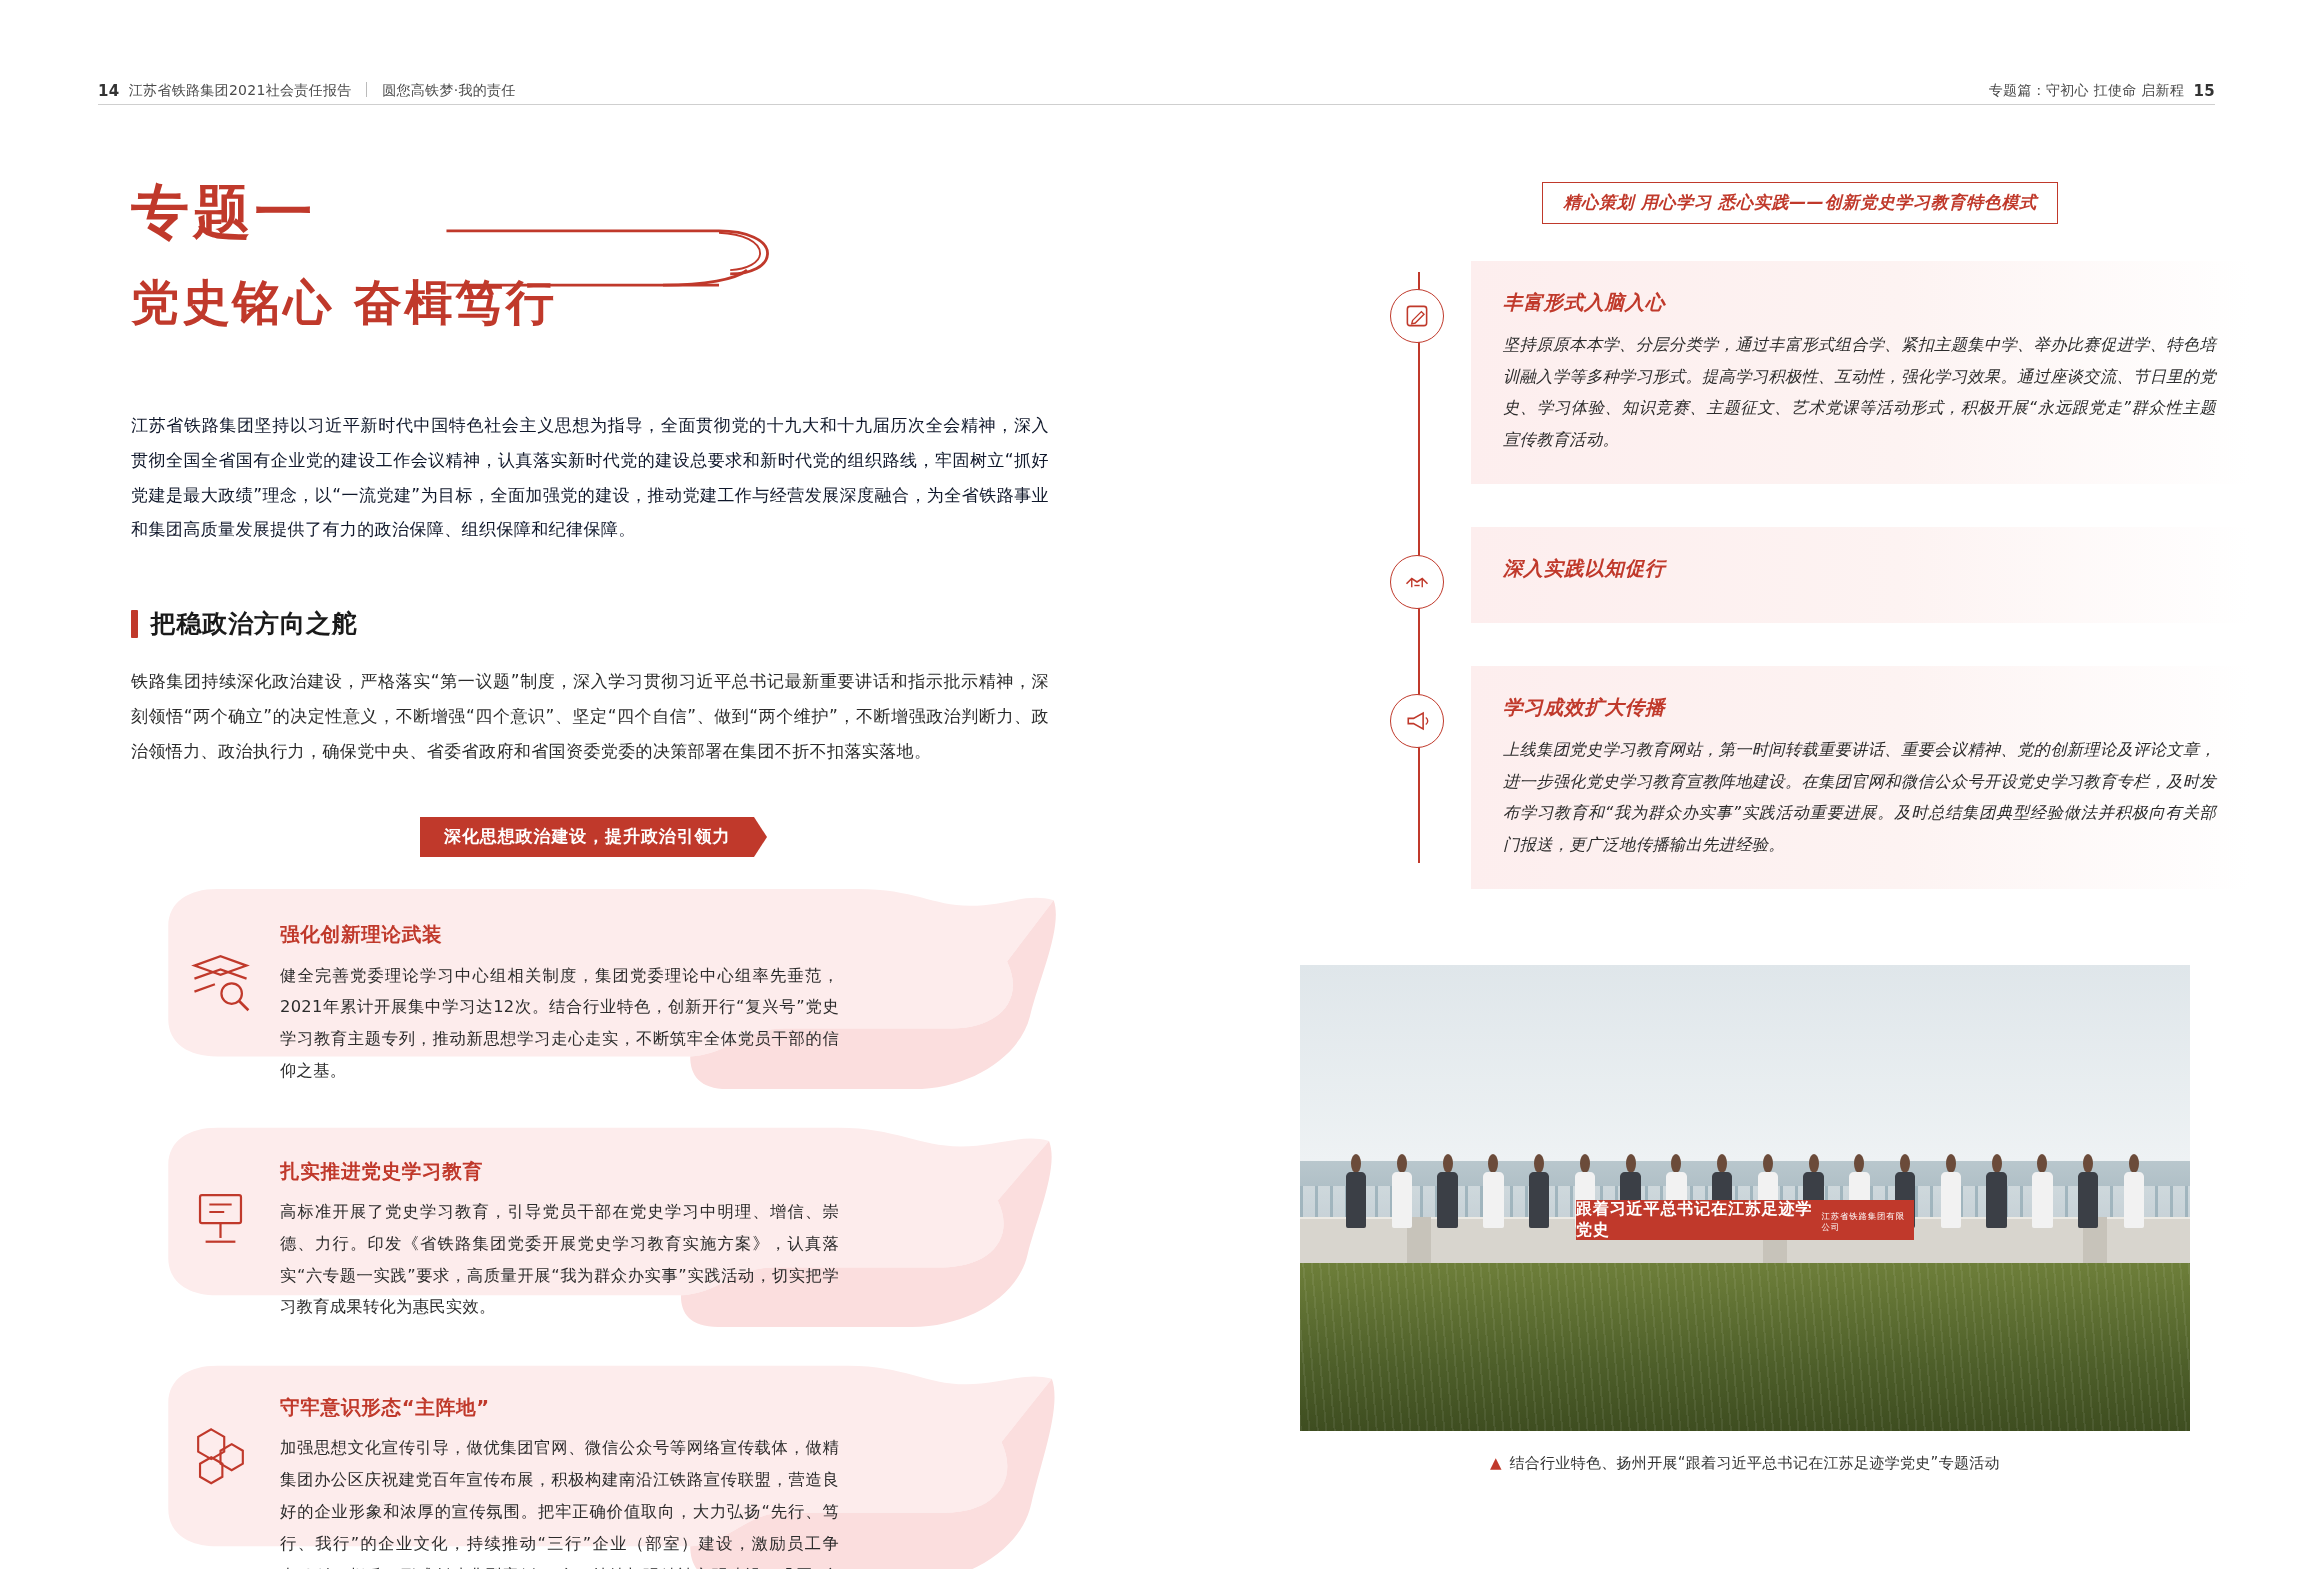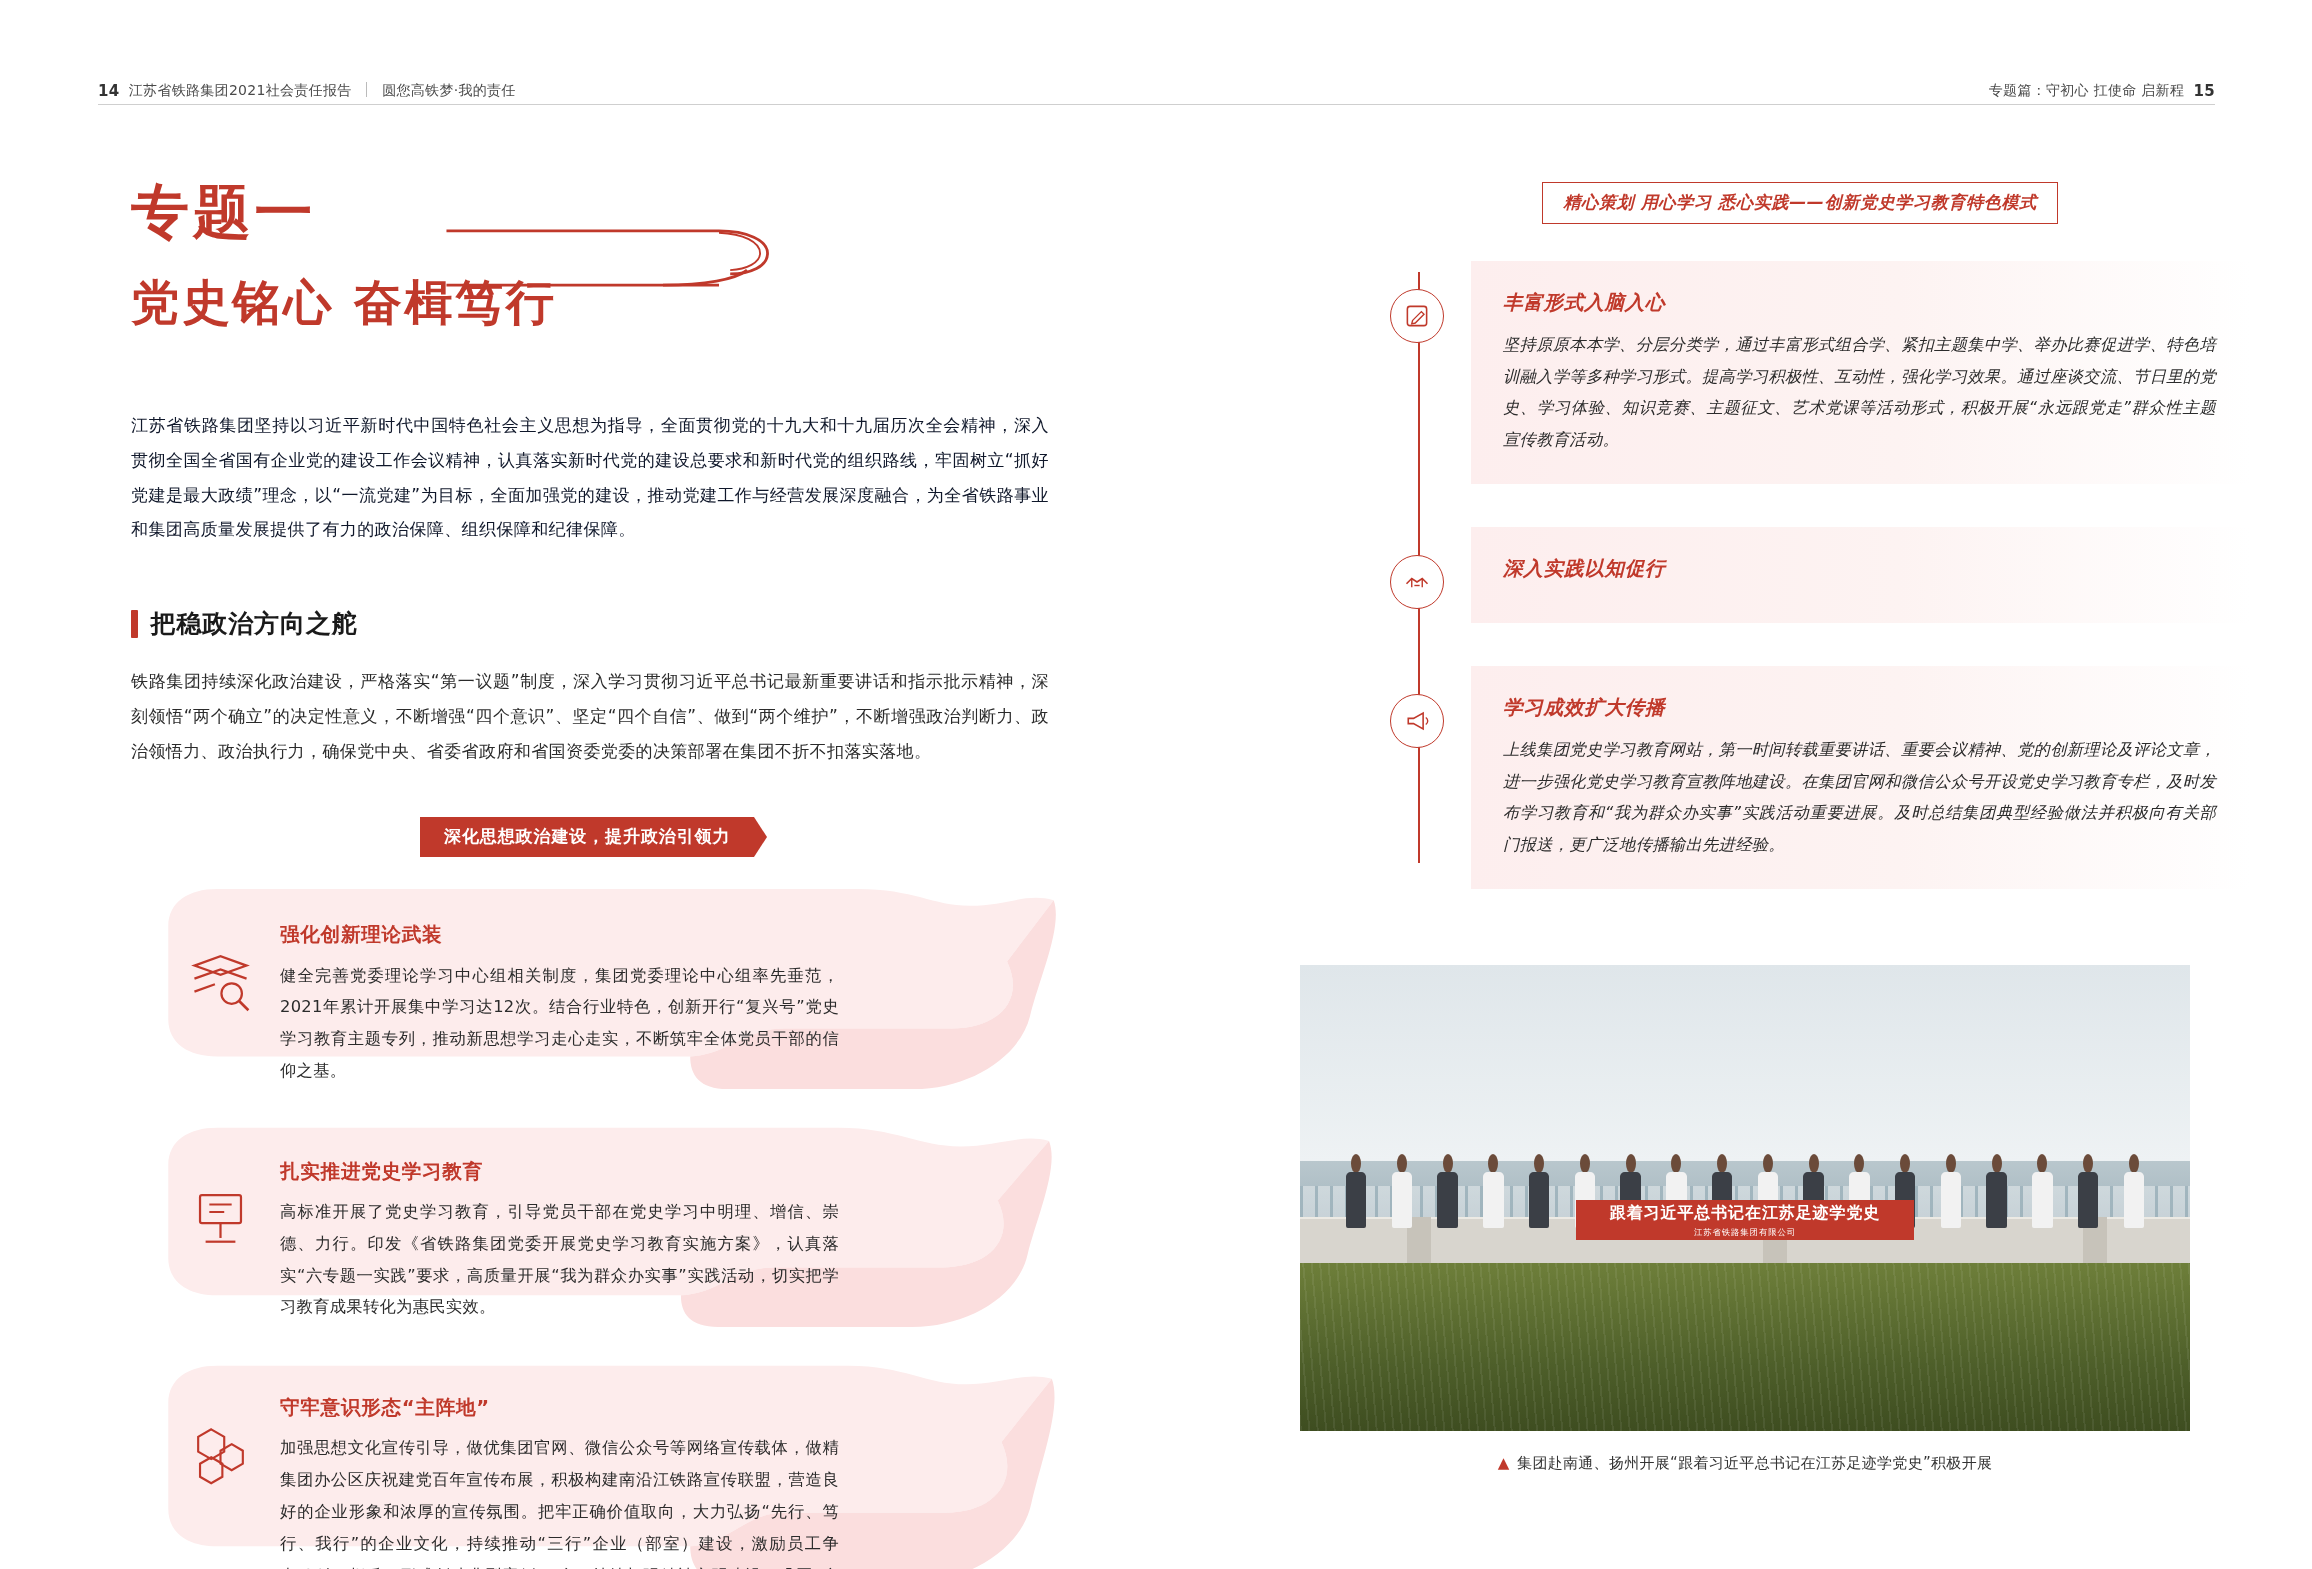--- a/index.html
+++ b/index.html
@@ -88,21 +88,21 @@
     background:linear-gradient(#6e7f3a,#4e5f2a 60%,#3e4d20);}
   .photo .grass:after{content:"";position:absolute;inset:0;
     background:repeating-linear-gradient(85deg,rgba(255,255,255,.07) 0 1.9px,transparent 1.9px 8.4px);}
   .photo .pylon{position:absolute;top:54%;width:24px;height:11%;background:#c7c3ba;}
   .people{position:absolute;left:5%;top:40.5%;width:90%;height:16%;display:flex;justify-content:space-between;align-items:flex-end;}
   .person{width:2.9%;height:100%;position:relative;}
   .person .h{position:absolute;left:28%;top:0;width:44%;height:26%;border-radius:50%;background:#6b4b3a;}
   .person .b{position:absolute;left:6%;top:24%;width:88%;height:76%;background:#f2f2f2;border-radius:4.7px 4.7px 1.9px 1.9px;}
   .person.dark .b{background:#3b3f46;}
   .banner{position:absolute;left:31%;top:50.5%;width:38%;height:8.5%;background:#c0392b;
-    display:flex;flex-direction:column;align-items:center;justify-content:center;color:#fff;}
+    display:flex;flex-direction:row;align-items:center;justify-content:center;color:#fff;}
   .banner .l1{font-size:16px;font-weight:bold;letter-spacing:0.9px;}
   .banner .l2{font-size:8.4px;letter-spacing:0.9px;margin-top:2.8px;}
   .caption{position:absolute;left:1300px;top:1454px;width:890px;text-align:center;font-size:15px;color:#333;letter-spacing:0.3px;}
   .caption .tri{color:#c0392b;margin-right:7.5px;}
 </style>
 </head>
 <body>
 
 <div class="page">
 
@@ -341,17 +341,17 @@
           <div class="h"></div>
           <div class="b"></div>
         </div>
     </div>
     <div class="banner">
       <span class="l1">跟着习近平总书记在江苏足迹学党史</span>
       <span class="l2">江苏省铁路集团有限公司</span>
     </div>
   </div>
   <div class="caption">
-    <span class="tri">▲</span><span>集团赴南通、扬州开展“跟着习近平总书记在江苏足迹学党史”积极开展</span>
+    <span class="tri">▲</span><span>结合行业特色、扬州开展“跟着习近平总书记在江苏足迹学党史”专题活动</span>
   </div>
 
 </div>
 
 
 </body></html>

